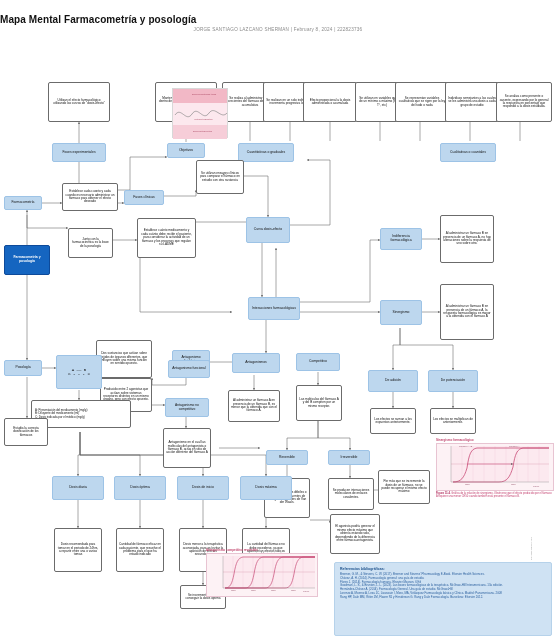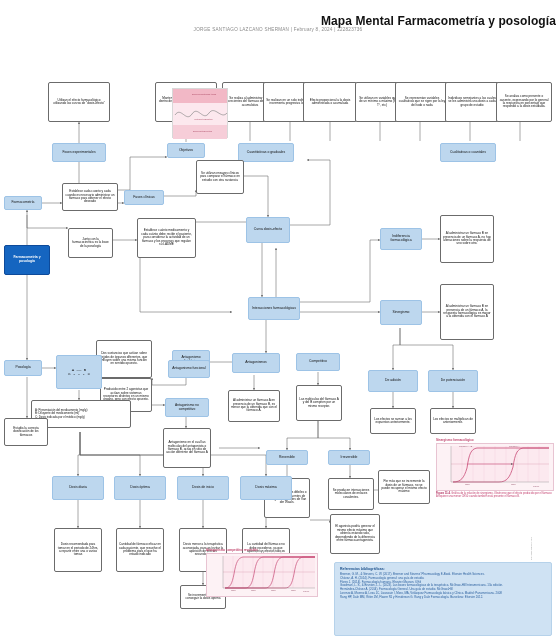--- a/index.html
+++ b/index.html
@@ -16,22 +16,22 @@
     display:flex;align-items:center;justify-content:center;
     text-align:center;border-radius:2px;
     line-height:1.12;overflow:hidden;
     padding:1px 2px;
   }
   .white{background:#ffffff;border:0.6px solid #6b6b6b;color:#111;}
   .blue{background:#bdd7ee;border:0.6px solid #9dc3e6;color:#111;}
   .darkblue{background:#1565c0;border:0.6px solid #0d4a9a;color:#ffffff;font-weight:bold;}
   .leftalign{justify-content:flex-start;text-align:left;padding-left:3px;}
   .title{
-    position:absolute;left:0;top:14px;width:556px;text-align:right;
-    font-size:12px;font-weight:bold;color:#111;letter-spacing:0.1px;
+    position:absolute;left:0;top:14px;width:556px;text-align:left;
+    font-size:10px;font-weight:bold;color:#111;letter-spacing:0.1px;
   }
   .subtitle{
     position:absolute;left:0;top:27px;width:556px;text-align:center;
     font-size:4.6px;color:#8a8a8a;letter-spacing:0.25px;
   }
   .refbox{
     position:absolute;background:#cfe2f3;border:0.6px solid #b6d2ea;
     border-radius:2px;padding:4px 5px;box-sizing:border-box;
   }
   .refbox .rt{font-size:3.5px;font-weight:bold;color:#1a4f8a;margin-bottom:2px;display:block;}

